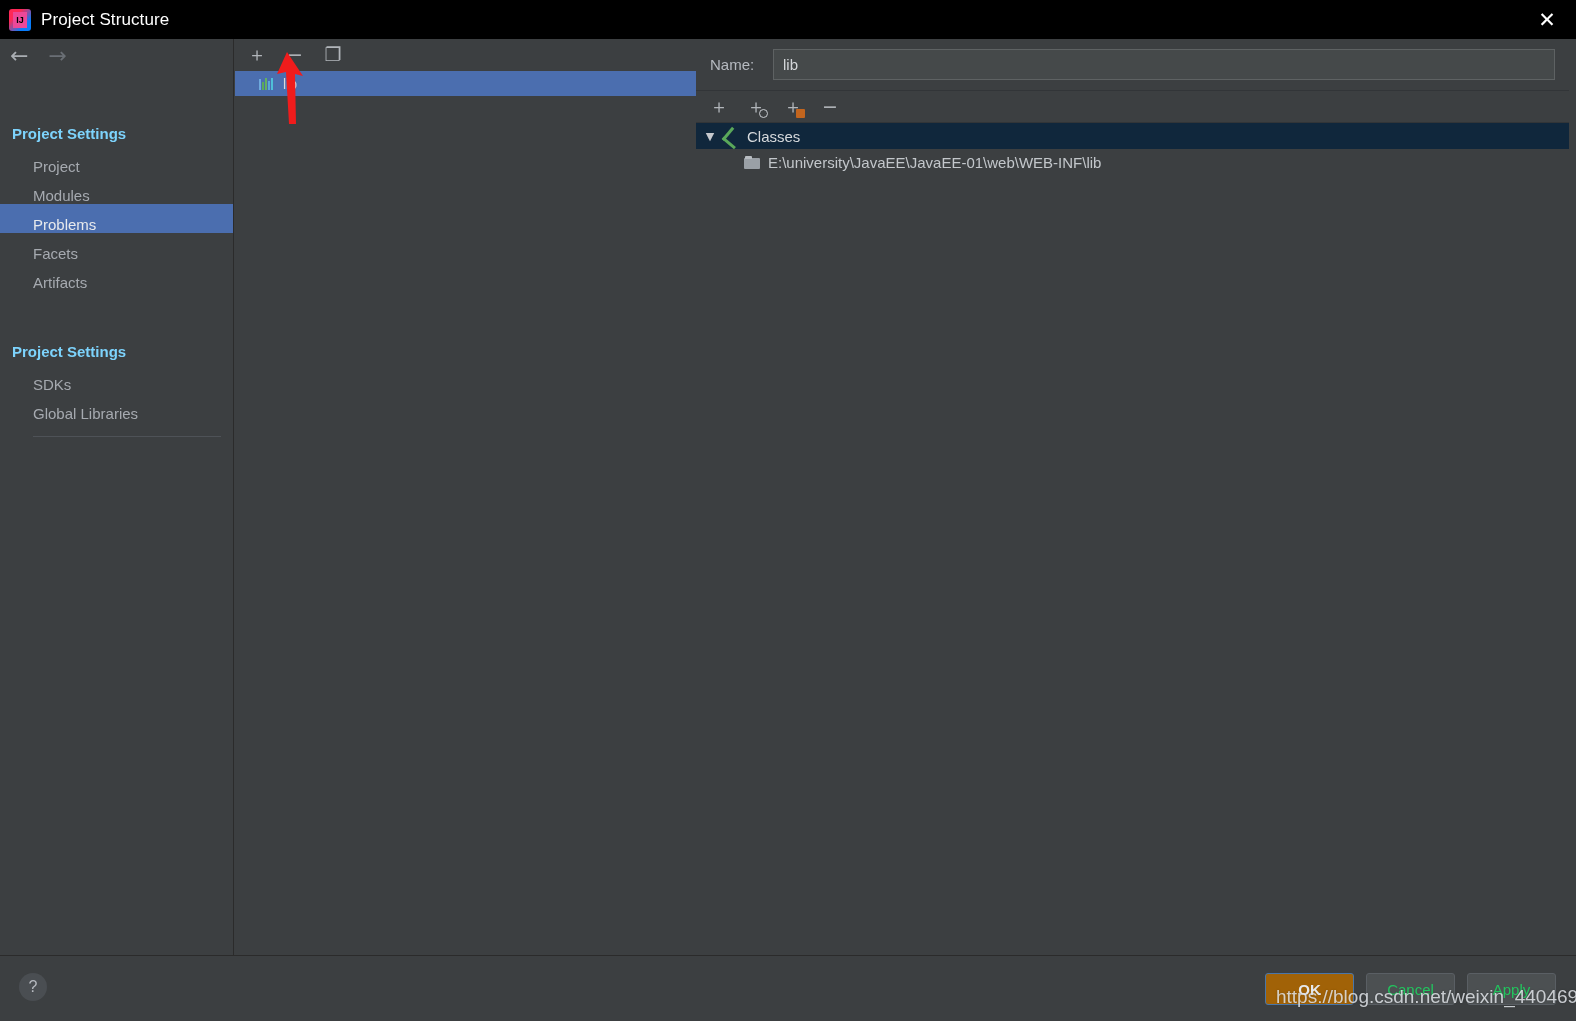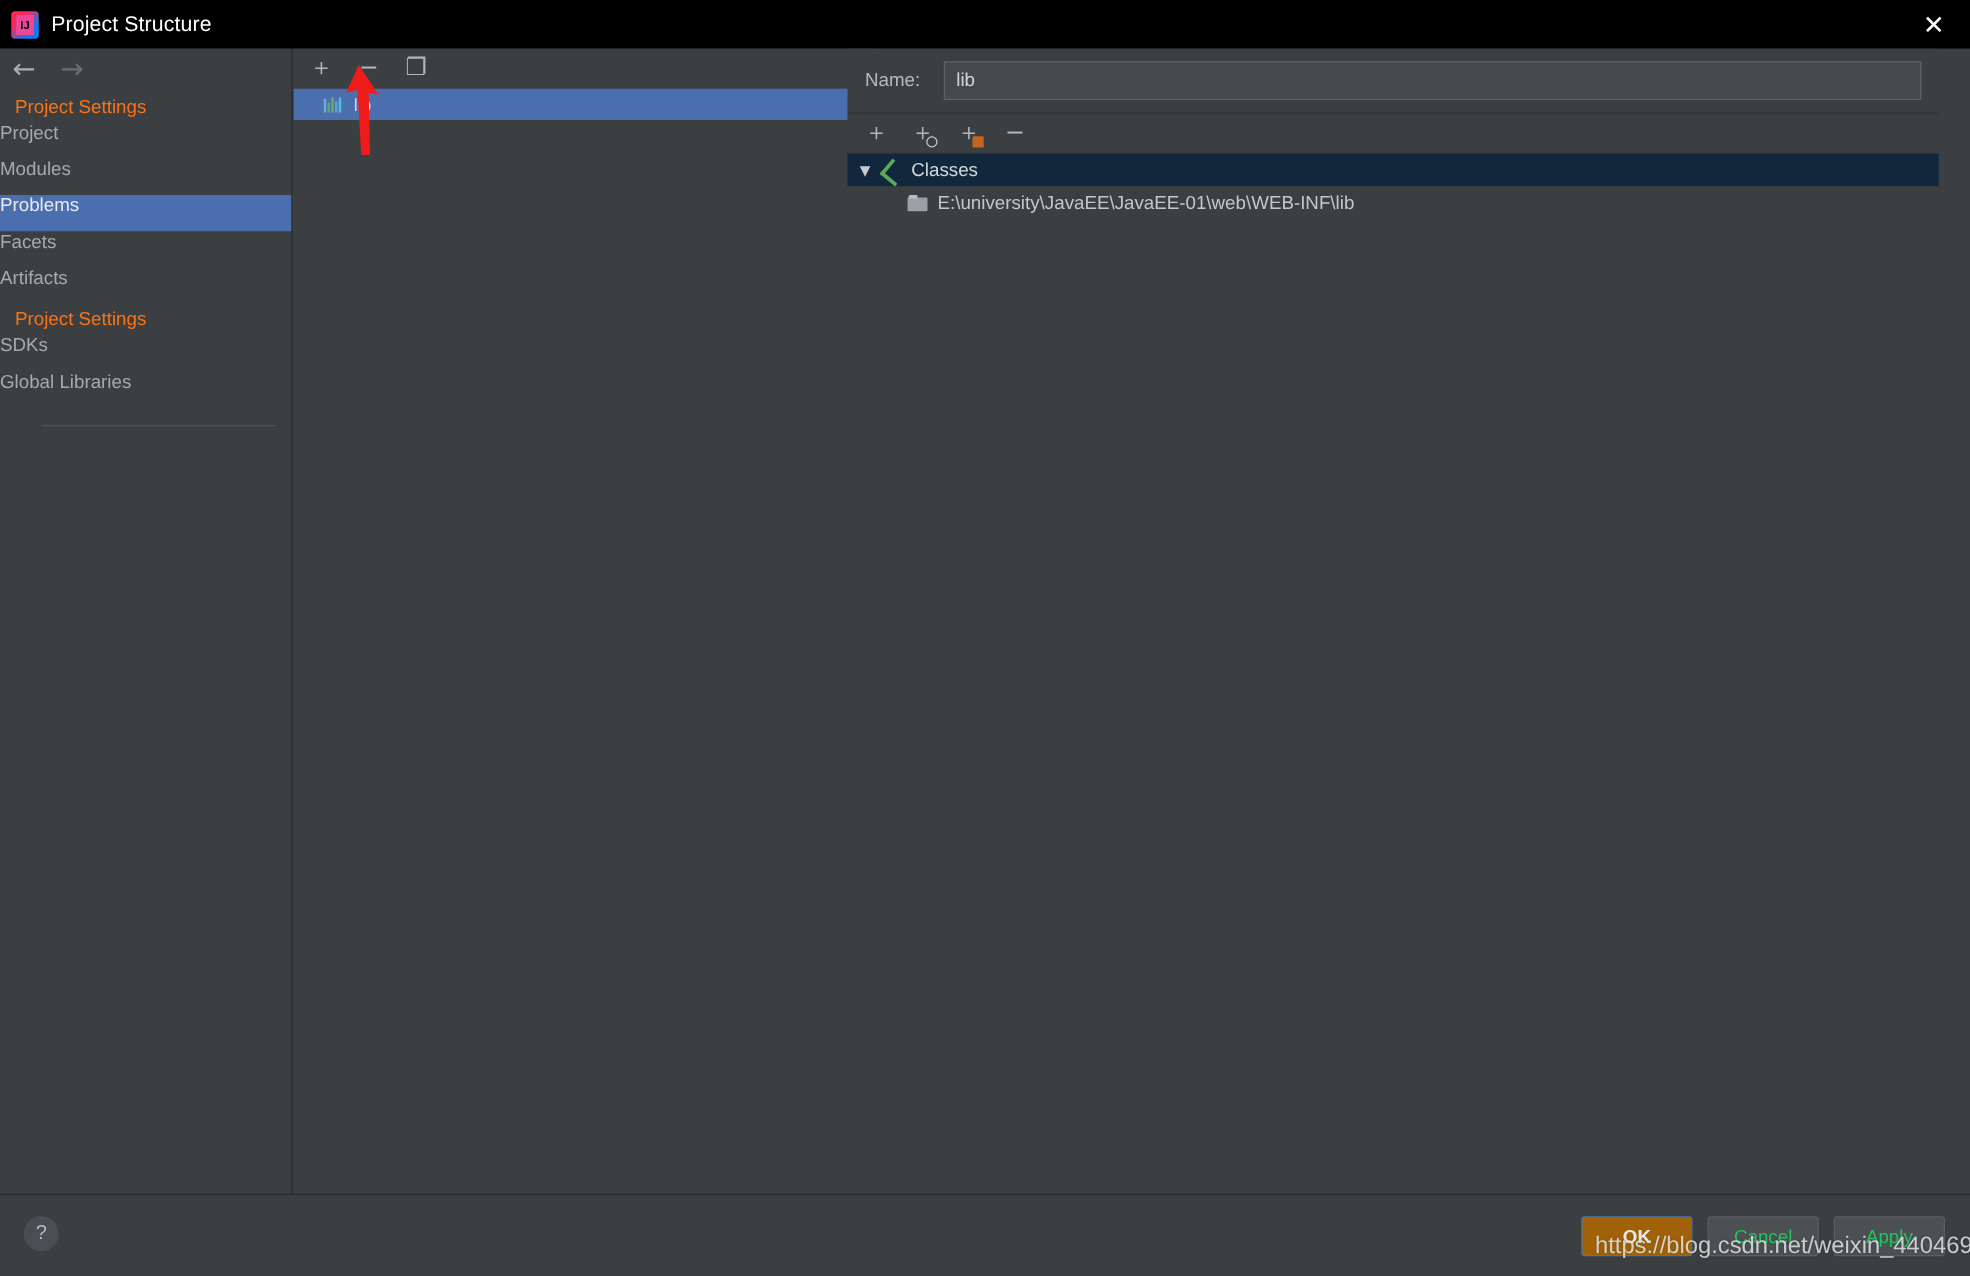--- a/index.html
+++ b/index.html
@@ -75,28 +75,30 @@
   }
   .nav-arrow {
     font-size: 22px; line-height: 22px;
     font-family: "DejaVu Sans", sans-serif;
     cursor: pointer;
   }
   .nav-arrow.enabled { color: #a9adb2; }
   .nav-arrow.disabled { color: #6a6f75; }
 
   .group-title {
-    color: #f97316;
+    color: #7dd3fc;
     font-size: 15px;
-    font-weight: normal;
+    font-weight: bold;
     padding: 4px 0 4px 12px;
+    margin-top: 48px;
   }
   .side-item {
     height: 29px;
-    display: flex; align-items: flex-start;
+    display: flex; align-items: flex-end;
+    padding-left: 33px;
     color: #a6aab0;
     font-size: 15px;
     cursor: pointer;
   }
   .side-item.selected {
     background: #4b6eaf;
     color: #e8eaed;
   }
   .side-sep {
     margin: 14px 12px 8px 33px;
@@ -151,21 +153,21 @@
   .lib-icon i { display: block; width: 2px; background: #4e9b4e; }
   .lib-icon i:nth-child(1) { height: 11px; background: #6ea9dd; }
   .lib-icon i:nth-child(2) { height: 8px;  background: #5aab5a; }
   .lib-icon i:nth-child(3) { height: 12px; background: #62b062; }
   .lib-icon i:nth-child(4) { height: 9px;  background: #5ba7d8; }
   .lib-icon i:nth-child(5) { height: 12px; background: #4fbfd8; }
   .lib-row .lbl { color: #d7dadd; font-size: 14px; }
 
   
   .right-panel {
-    position: absolute; left: 678px; top: 0;
+    position: absolute; left: 696px; top: 0;
     width: 873px; height: 916px;
     background: #3c3f41;
   }
   .name-row {
     height: 52px;
     display: flex; align-items: center;
     padding: 0 14px 0 14px;
     border-bottom: 1px solid #323538;
   }
   .name-label { color: #b6bac0; font-size: 15px; width: 63px; }

